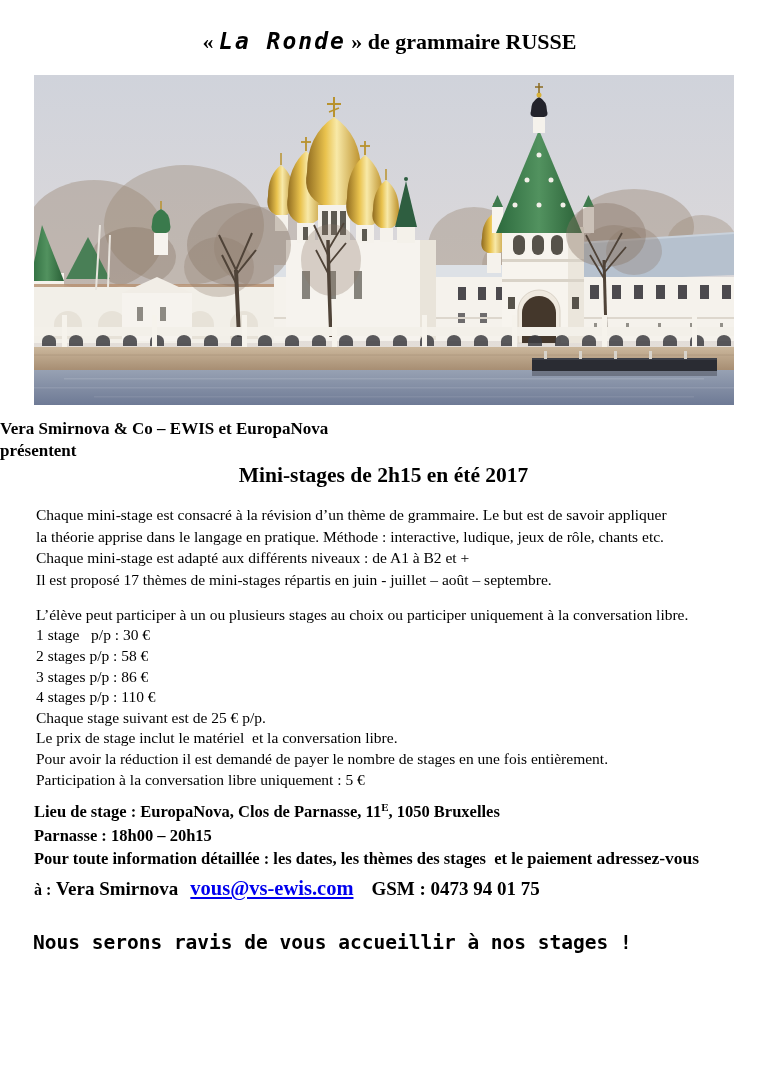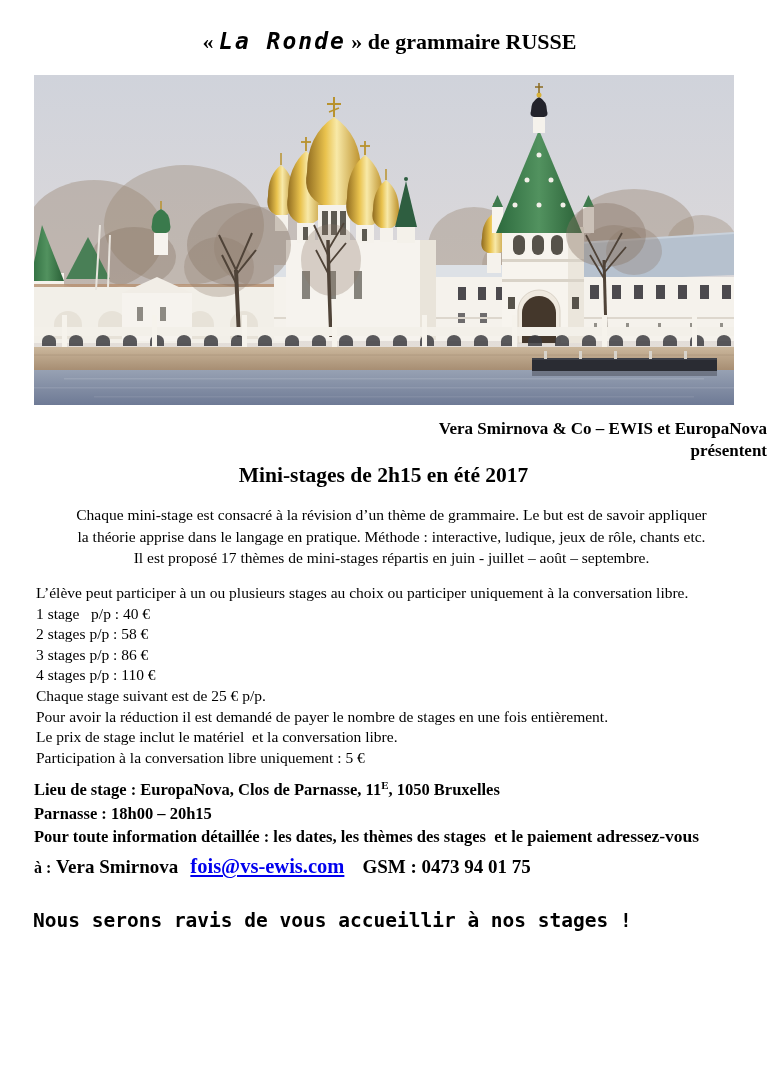--- a/index.html
+++ b/index.html
@@ -15,27 +15,27 @@
   .title .script{
     font-family:"DejaVu Sans Mono", monospace;
     font-style:italic;font-weight:bold;font-size:23px;letter-spacing:2px;
   }
 
   
   .photo{width:700px;height:330px;margin:18px auto 0 auto;}
   .photo svg{display:block;}
 
   
-  .presenter{margin-top:13px;text-align:right;font-weight:bold;font-size:17px;line-height:21.5px;}
+  .presenter{margin-top:13px;text-align:left;font-weight:bold;font-size:17px;line-height:21.5px;}
 
   
   .heading{text-align:center;font-weight:bold;font-size:21.5px;line-height:28px;}
 
   
-  .intro{margin:15px 20px 0 36px;font-size:15.5px;line-height:21.7px;text-align:center;}
+  .intro{margin:15px 20px 0 36px;font-size:15.5px;line-height:21.7px;}
   .offer{margin:14px 20px 0 36px;font-size:15.5px;line-height:20.6px;}
 
   
   .details{margin:10px 20px 0 34px;font-weight:bold;font-size:16.5px;line-height:23.5px;}
   .sup-e{vertical-align:super;font-size:11px;line-height:0;}
   .info-emph{font-size:17.5px;font-family:Liberation Serif, serif;}
   .contact-line{margin-top:6px;height:34px;display:flex;align-items:baseline;}
   .contact-a{font-size:16px;font-weight:bold;}
   .contact-name{font-size:19px;font-weight:bold;}
   .email-link{
@@ -307,42 +307,43 @@
     <div class="line">présentent</div>
   </div>
 
   <div class="heading">
     <div class="line">Mini-stages de 2h15 en été 2017</div>
   </div>
 
   <div class="intro">
     <div class="line">Chaque mini-stage est consacré à la révision d’un thème de grammaire. Le but est de savoir appliquer</div>
     <div class="line">la théorie apprise dans le langage en pratique. Méthode : interactive, ludique, jeux de rôle, chants etc.</div>
+    <div class="line">Chaque mini-stage est adapté aux différents niveaux : de A1 à B2 et +</div>
     <div class="line">Il est proposé 17 thèmes de mini-stages répartis en juin - juillet – août – septembre.</div>
   </div>
 
   <div class="offer">
     <div class="line">L’élève peut participer à un ou plusieurs stages au choix ou participer uniquement à la conversation libre.</div>
-    <div class="line">1 stage   p/p : 40 €</div>
+    <div class="line">1 stage   p/p : 30 €</div>
     <div class="line">2 stages p/p : 58 €</div>
     <div class="line">3 stages p/p : 86 €</div>
     <div class="line">4 stages p/p : 110 €</div>
     <div class="line">Chaque stage suivant est de 25 € p/p.</div>
+    <div class="line">Le prix de stage inclut le matériel  et la conversation libre.</div>
     <div class="line">Pour avoir la réduction il est demandé de payer le nombre de stages en une fois entièrement.</div>
-    <div class="line">Le prix de stage inclut le matériel  et la conversation libre.</div>
     <div class="line">Participation à la conversation libre uniquement : 5 €</div>
   </div>
 
   <div class="details">
     <div class="line"><span>Lieu de stage : EuropaNova, Clos de Parnasse, 11</span><span class="sup-e">E</span><span>, 1050 Bruxelles</span></div>
     <div class="line">Parnasse : 18h00 – 20h15</div>
     <div class="line"><span>Pour toute information détaillée : les dates, les thèmes des stages  et le paiement </span><span class="info-emph">adressez-vous</span></div>
     <div class="contact-line">
       <span class="contact-a line">à :</span>
       <span class="contact-name line"> Vera Smirnova</span>
-      <a class="email-link" style="color: rgb(0, 0, 238);">fois@vs-ewis.com</a>
+      <a class="email-link" style="color: rgb(0, 0, 238);">vous@vs-ewis.com</a>
       <span class="gsm">GSM : 0473 94 01 75</span>
     </div>
   </div>
 
   <div class="footer">Nous serons ravis de vous accueillir à nos stages !</div>
 
 </div>
 
 </body></html>

